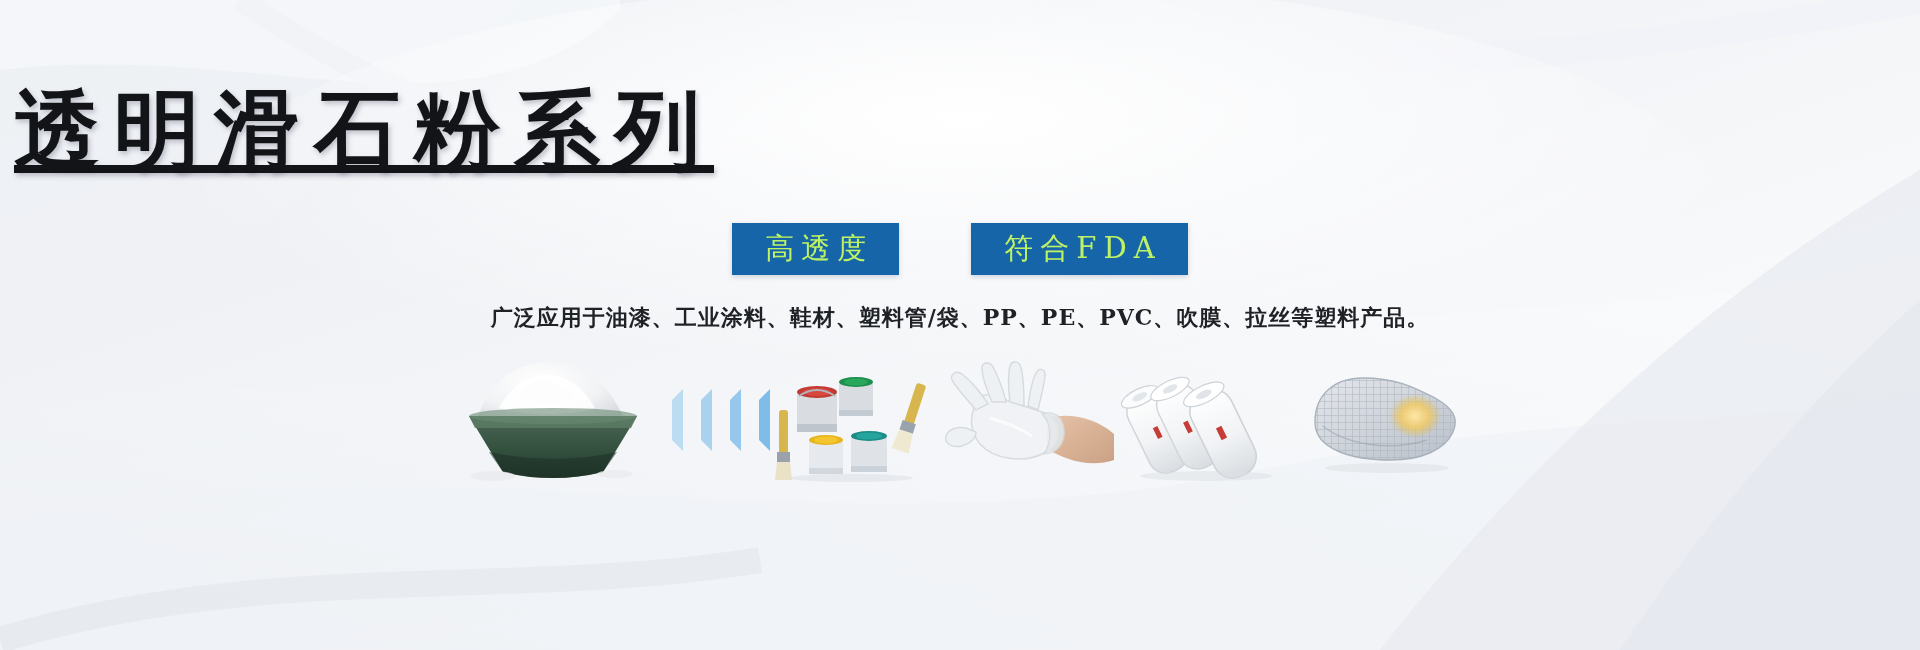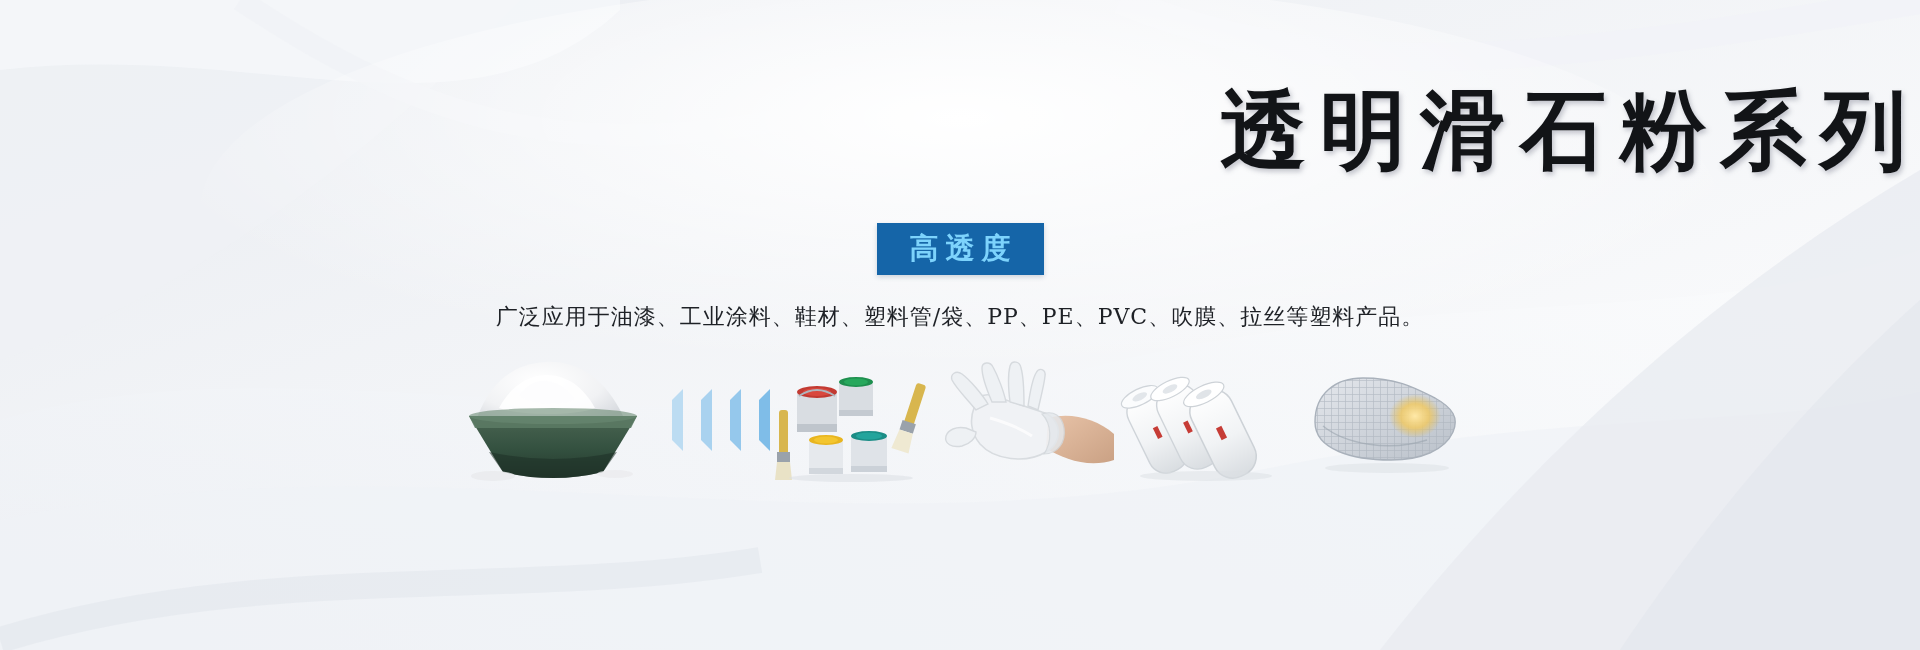--- a/index.html
+++ b/index.html
@@ -13,47 +13,48 @@
     background:
       linear-gradient(115deg,#f4f5f7 0%,#fafbfc 22%,#ffffff 48%,#f7f8fa 72%,#eef0f3 100%);
   }
   
   .bg-svg{position:absolute;inset:0;width:1920px;height:650px;}
   
   .content{position:relative;z-index:5;width:1920px;height:650px;}
 
   .title{
     position:absolute;left:0;right:0;top:82px;
-    text-align:right;
+    text-align:left;
     font-family:"DejaVu Serif","Liberation Serif",serif;
     font-size:86px;line-height:96px;font-weight:700;
     color:#121417;letter-spacing:14px;
     text-indent:14px;
     text-shadow:2px 3px 5px rgba(90,95,115,.34);
     white-space:nowrap;
+    text-decoration:underline;
   }
 
   .badges{
     position:absolute;left:0;right:0;top:223px;
     display:flex;justify-content:center;align-items:center;gap:72px;
   }
   .badge{
-    background:#1565a8;color:#7dd3fc;
+    background:#1565a8;color:#bef264;
     font-family:"DejaVu Serif","Liberation Serif",serif;
-    font-size:29px;font-weight:700;letter-spacing:7px;
+    font-size:29px;font-weight:400;letter-spacing:7px;
     padding:10px 26px 12px 33px;
     line-height:30px;white-space:nowrap;
     box-shadow:0 2px 5px rgba(30,60,95,.20);
   }
 
   .subtitle{
     position:absolute;left:0;right:0;top:302px;
     text-align:center;
     font-family:"DejaVu Serif","Liberation Serif",serif;
-    font-size:22px;line-height:30px;font-weight:400;
+    font-size:22px;line-height:30px;font-weight:700;
     color:#1e2126;letter-spacing:1px;white-space:nowrap;
   }
 
   
   .strip{
     position:absolute;left:0;right:0;top:355px;height:130px;
     display:flex;justify-content:center;align-items:center;gap:0px;
   }
   .item{position:relative;height:130px;display:flex;align-items:center;justify-content:center;}
   .w-bowl{width:200px;}
@@ -113,20 +114,21 @@
     <path d="M1120,0 C1340,90 1560,60 1920,0" stroke="#f1f3f7" stroke-width="28" fill="none" opacity="0.8"></path>
     <ellipse cx="960" cy="210" rx="760" ry="230" fill="url(#glow)"></ellipse>
   </svg>
 
   <div class="content">
 
     <div class="title">透明滑石粉系列</div>
 
     <div class="badges">
       <div class="badge">高透度</div>
+      <div class="badge">符合FDA</div>
     </div>
 
     <div class="subtitle">广泛应用于油漆、工业涂料、鞋材、塑料管/袋、PP、PE、PVC、吹膜、拉丝等塑料产品。</div>
 
     <div class="strip">
 
       <div class="item w-bowl">
         <svg width="200" height="128" viewBox="0 0 200 128" aria-hidden="true">
           <defs>
             <linearGradient id="bowlG" x1="0" y1="0" x2="0" y2="1">

